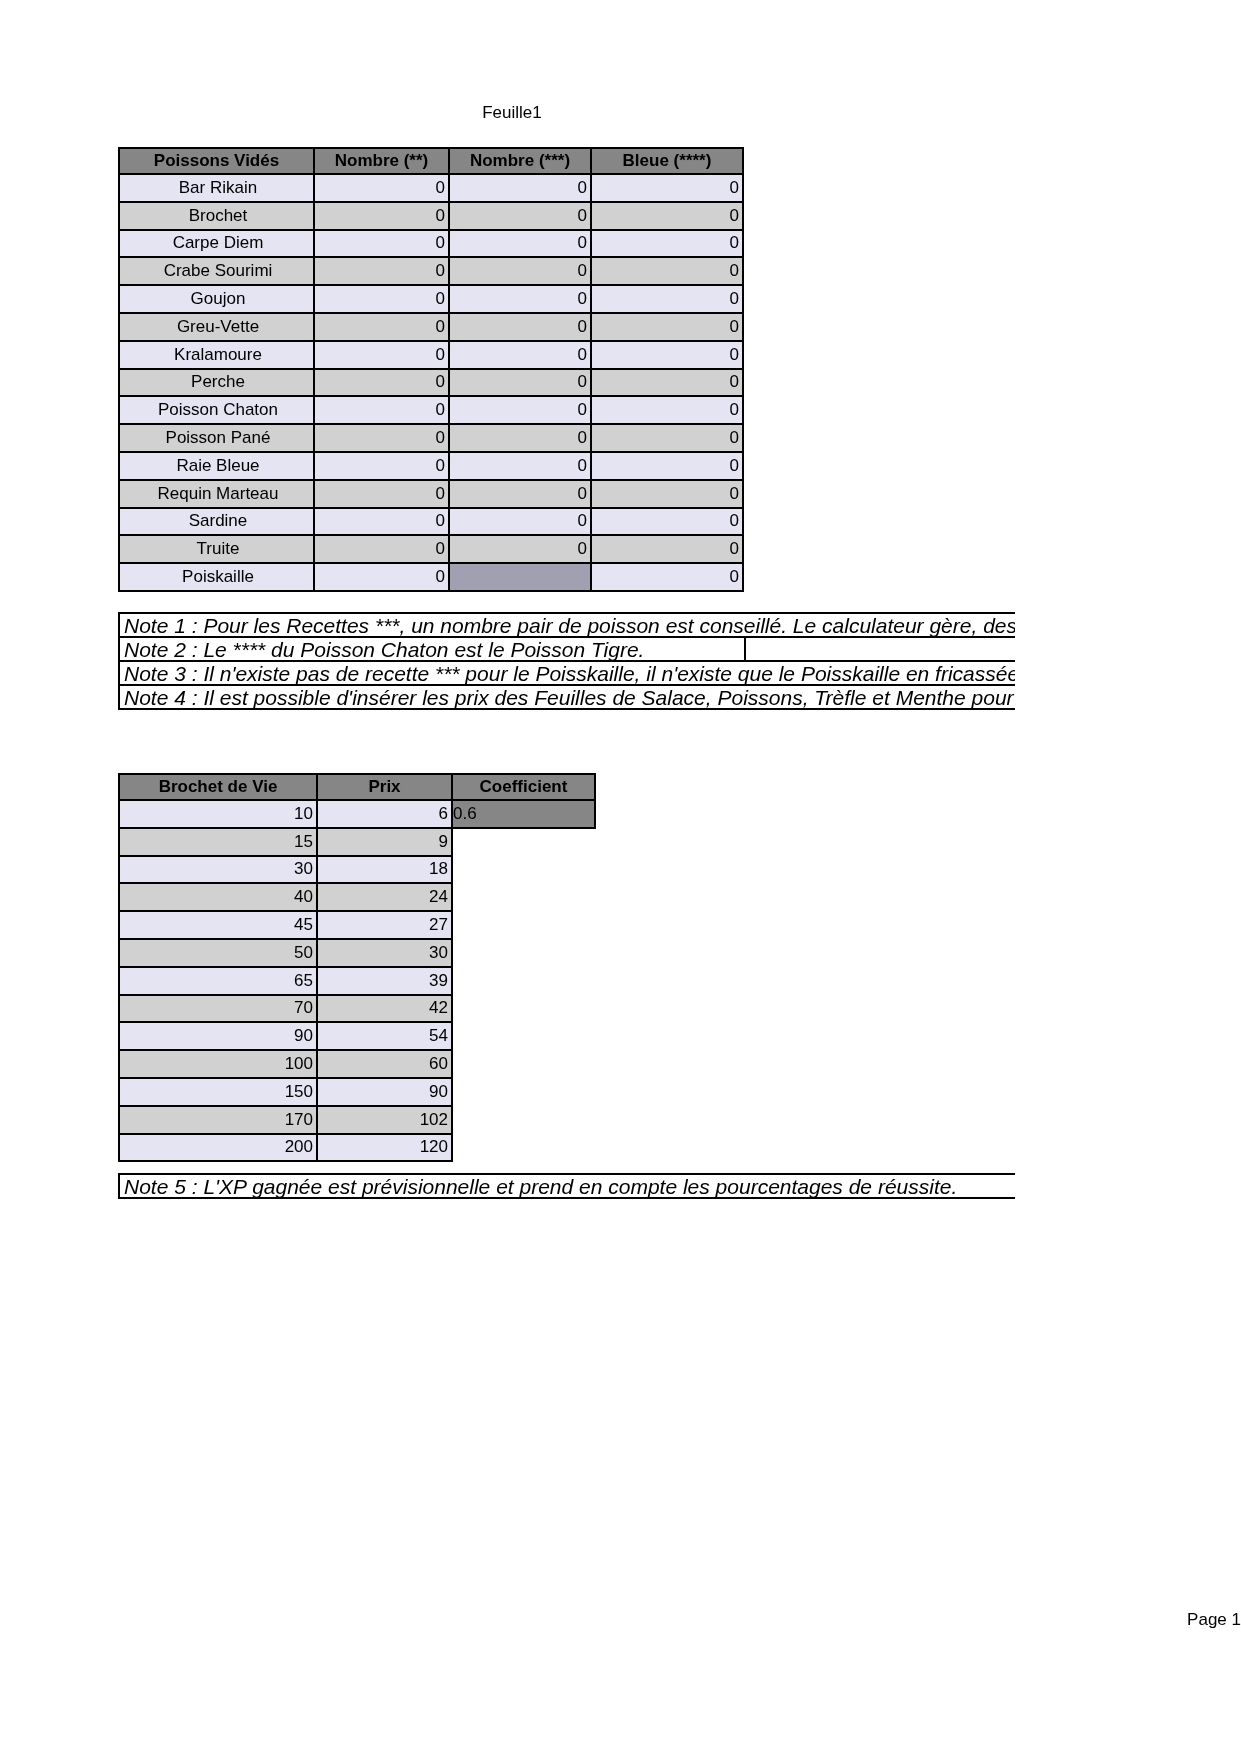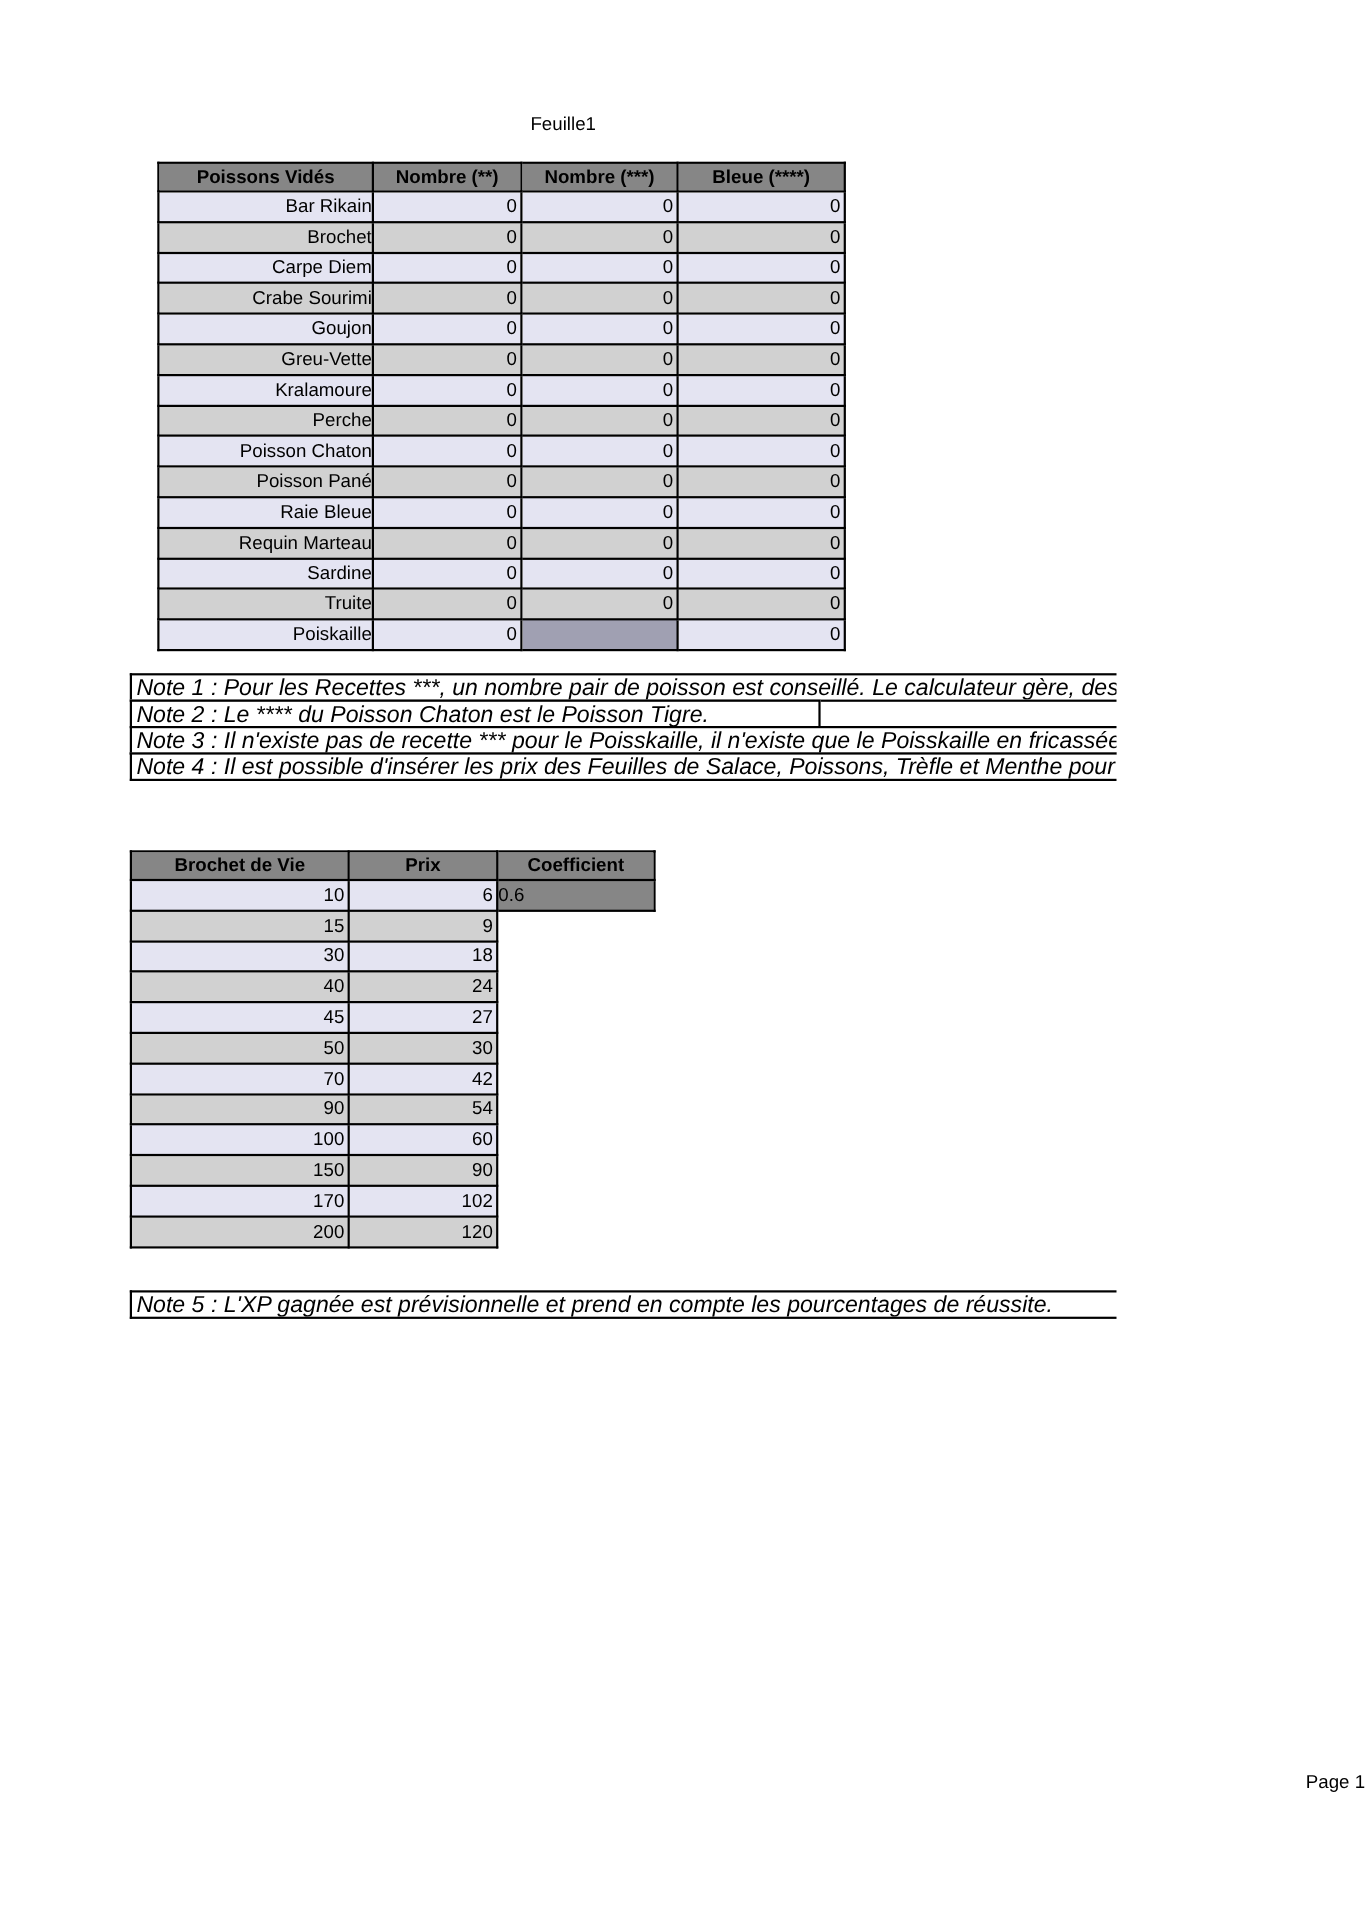--- a/index.html
+++ b/index.html
@@ -38,23 +38,23 @@
     padding:0;
   }
   th{
     background:var(--header-bg);
     font-weight:bold;text-align:center;
     height:26px;
   }
   tbody td{height:27.8px;}
   tbody tr:nth-child(odd) td{background:var(--row-lav);}
   tbody tr:nth-child(even) td{background:var(--row-gray);}
-  .fish-table{left:118px;top:147px;margin-left:25px;}
+  .fish-table{left:118px;top:147px;}
   .price-table{left:118px;top:773px;}
-  .td-name{text-align:right;padding-left:3px;}
+  .td-name{text-align:center;padding-left:3px;}
   .td-num{text-align:right;padding-right:3px;}
   td.cell-blocked{background:var(--blocked) !important;}
   td.cell-coef{background:var(--header-bg) !important;padding-right:3px;}
   td.cell-absent{border:none;background:#ffffff !important;}
   .notes{position:absolute;left:118px;}
   .notes-top{top:612px;}
   .notes-bottom{top:1173px;}
   .note{
     box-sizing:border-box;
     border:2px solid var(--border);
@@ -230,20 +230,25 @@
         <td class="td-num">45</td>
         <td class="td-num">27</td>
         <td class="cell-absent"></td>
       </tr>
       <tr>
         <td class="td-num">50</td>
         <td class="td-num">30</td>
         <td class="cell-absent"></td>
       </tr>
       <tr>
+        <td class="td-num">65</td>
+        <td class="td-num">39</td>
+        <td class="cell-absent"></td>
+      </tr>
+      <tr>
         <td class="td-num">70</td>
         <td class="td-num">42</td>
         <td class="cell-absent"></td>
       </tr>
       <tr>
         <td class="td-num">90</td>
         <td class="td-num">54</td>
         <td class="cell-absent"></td>
       </tr>
       <tr>

